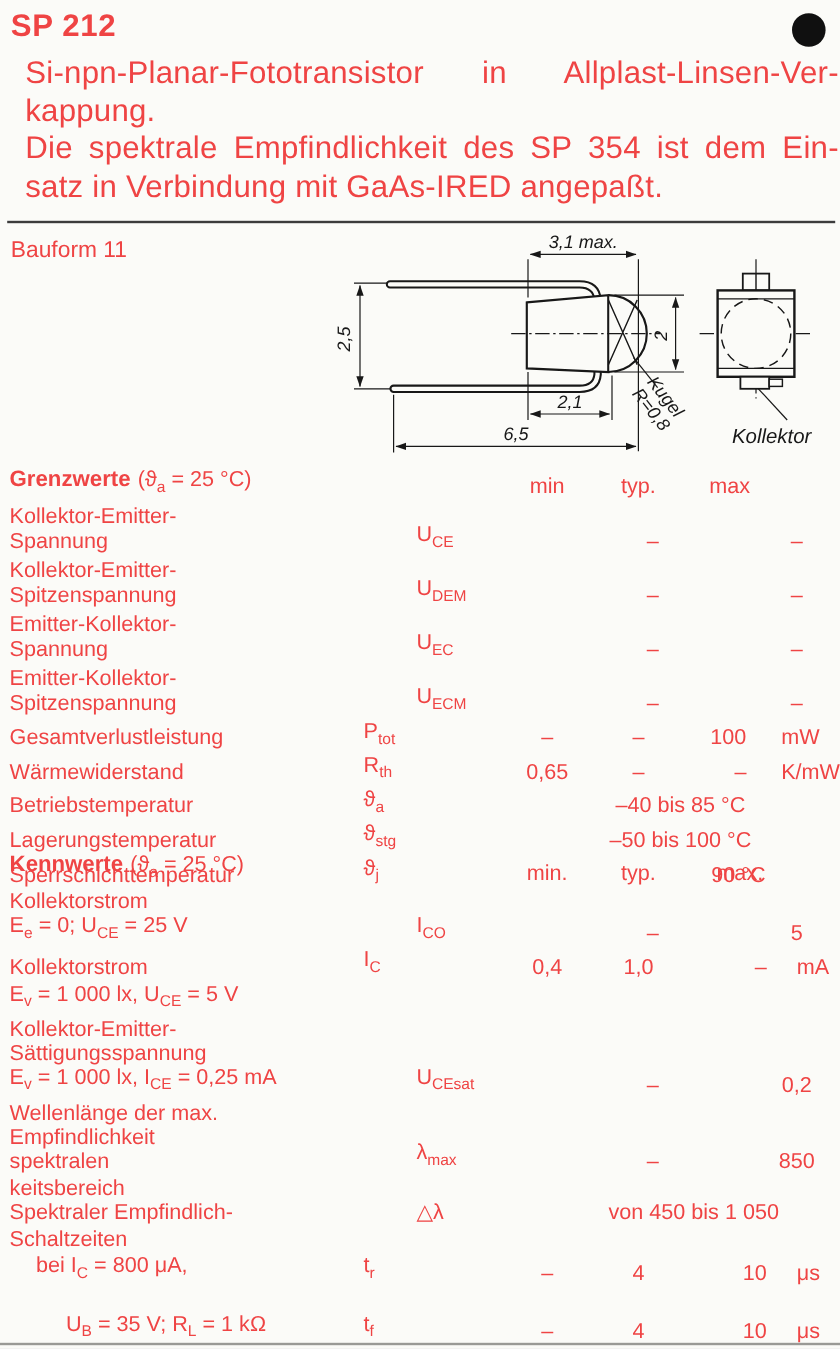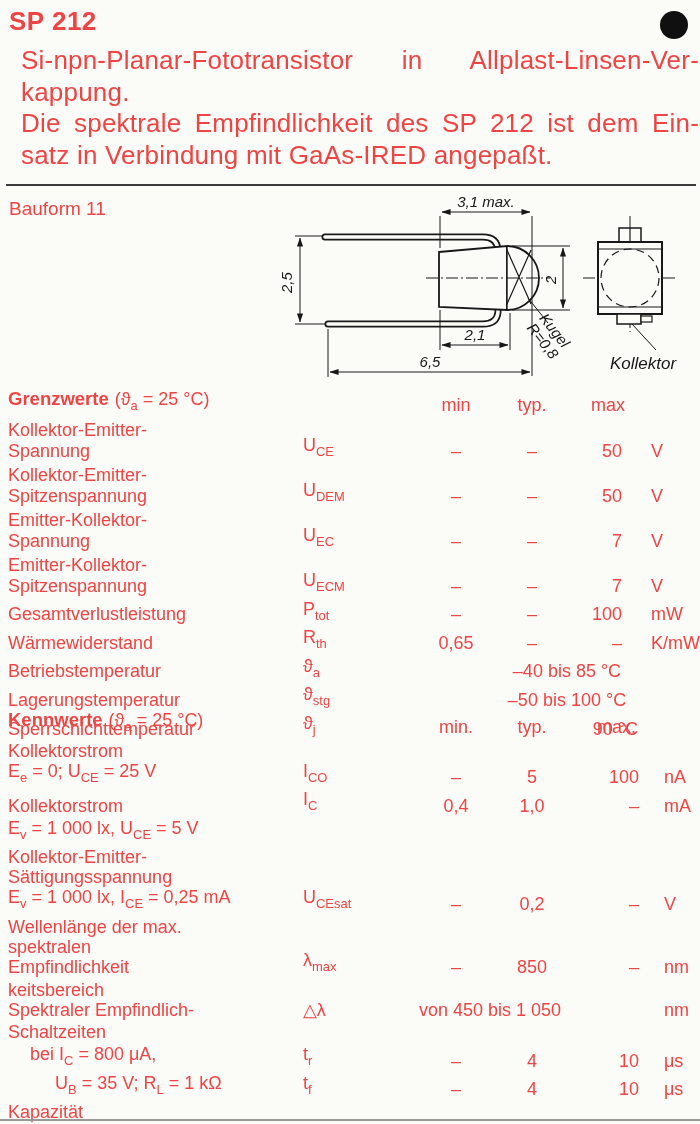--- a/index.html
+++ b/index.html
@@ -15,53 +15,53 @@
   .bauform{position:absolute;left:9px;top:198px;font-size:19px;}
   
   .drawing{position:absolute;left:280px;top:192px;width:420px;height:192px;}
   .drawing text{font-family:"Liberation Sans",sans-serif;font-style:italic;font-size:15px;fill:#181818;}
   .drawing .big{font-size:17px;}
   
   .dtable{position:absolute;left:8px;width:680px;font-size:18px;}
   .grenz{top:386px;line-height:21px;}
   .kenn{top:708px;line-height:20px;}
   .trow{display:grid;grid-template-columns:295px 115px 76px 76px 78px 1fr;align-items:end;margin-top:2px;}
-  .trow.multi{margin-top:3px;}
+  .trow.multi{margin-top:3px;gap:44px;}
   .thead{margin-bottom:4px;}
   .headlbl{grid-column:1 / span 2;}
   .headlbl b{font-size:18.5px;}
   .cond{font-weight:normal;padding-left:6px;}
   sub{font-size:.72em;}
   .min,.typ{text-align:center;}
   .max{text-align:right;}
   .grenz .max{padding-right:26px;}
   .kenn .max{padding-right:9px;}
   .grenz .unit{padding-left:3px;}
   .kenn .unit{padding-left:16px;}
   .colhead{font-weight:normal;}
   .maxhead{text-align:center;transform:translateX(12px);}
   .full{grid-column:1 / -1;}
   .sp-temp{grid-column:3 / -1;text-align:center;padding-left:28px;}
   .sp-max{grid-column:3 / -1;text-align:right;padding-right:50px;}
   .sp-range{grid-column:3 / span 3;text-align:left;padding-left:1px;}
   .ind1{padding-left:22px;}
-  .ind2{padding-left:47px;}
+  .ind2{padding-left:47px;margin-top:20px;}
 </style>
 </head>
 <body>
 
 <div class="page">
 
   <div class="title">SP 212</div>
   <div class="dot"></div>
 
   <div class="desc">
     <div class="dline just">Si-npn-Planar-Fototransistor in Allplast-Linsen-Ver-</div>
     <div class="dline">kappung.</div>
-    <div class="dline just">Die spektrale Empfindlichkeit des SP 212 ist dem Ein-</div>
+    <div class="dline just">Die spektrale Empfindlichkeit des SP 354 ist dem Ein-</div>
     <div class="dline">satz in Verbindung mit GaAs-IRED angepaßt.</div>
   </div>
 
   <div class="rule-top"></div>
 
   <div class="bauform">Bauform 11</div>
 
   <svg class="drawing" viewBox="0 0 420 192" xmlns="http://www.w3.org/2000/svg">
     <defs>
       <marker id="ar" viewBox="0 0 10 10" refX="9.5" refY="5" markerWidth="9" markerHeight="9" orient="auto-start-reverse">
@@ -260,22 +260,22 @@
         </div>
         <div class="cell sym">U<sub>CEsat</sub></div>
         <div class="cell min">–</div>
                 <div class="cell typ">0,2</div>
                 <div class="cell max">–</div>
                 <div class="cell unit">V</div>
       </div>
       <div class="trow multi">
         <div class="cell lbl">
           <div>Wellenlänge der max.</div>
+          <div>Empfindlichkeit</div>
           <div>spektralen</div>
-          <div>Empfindlichkeit</div>
         </div>
         <div class="cell sym">λ<sub>max</sub></div>
         <div class="cell min">–</div>
                 <div class="cell typ">850</div>
                 <div class="cell max">–</div>
                 <div class="cell unit">nm</div>
       </div>
       <div class="trow multi">
         <div class="cell lbl">
           <div>keitsbereich</div>

